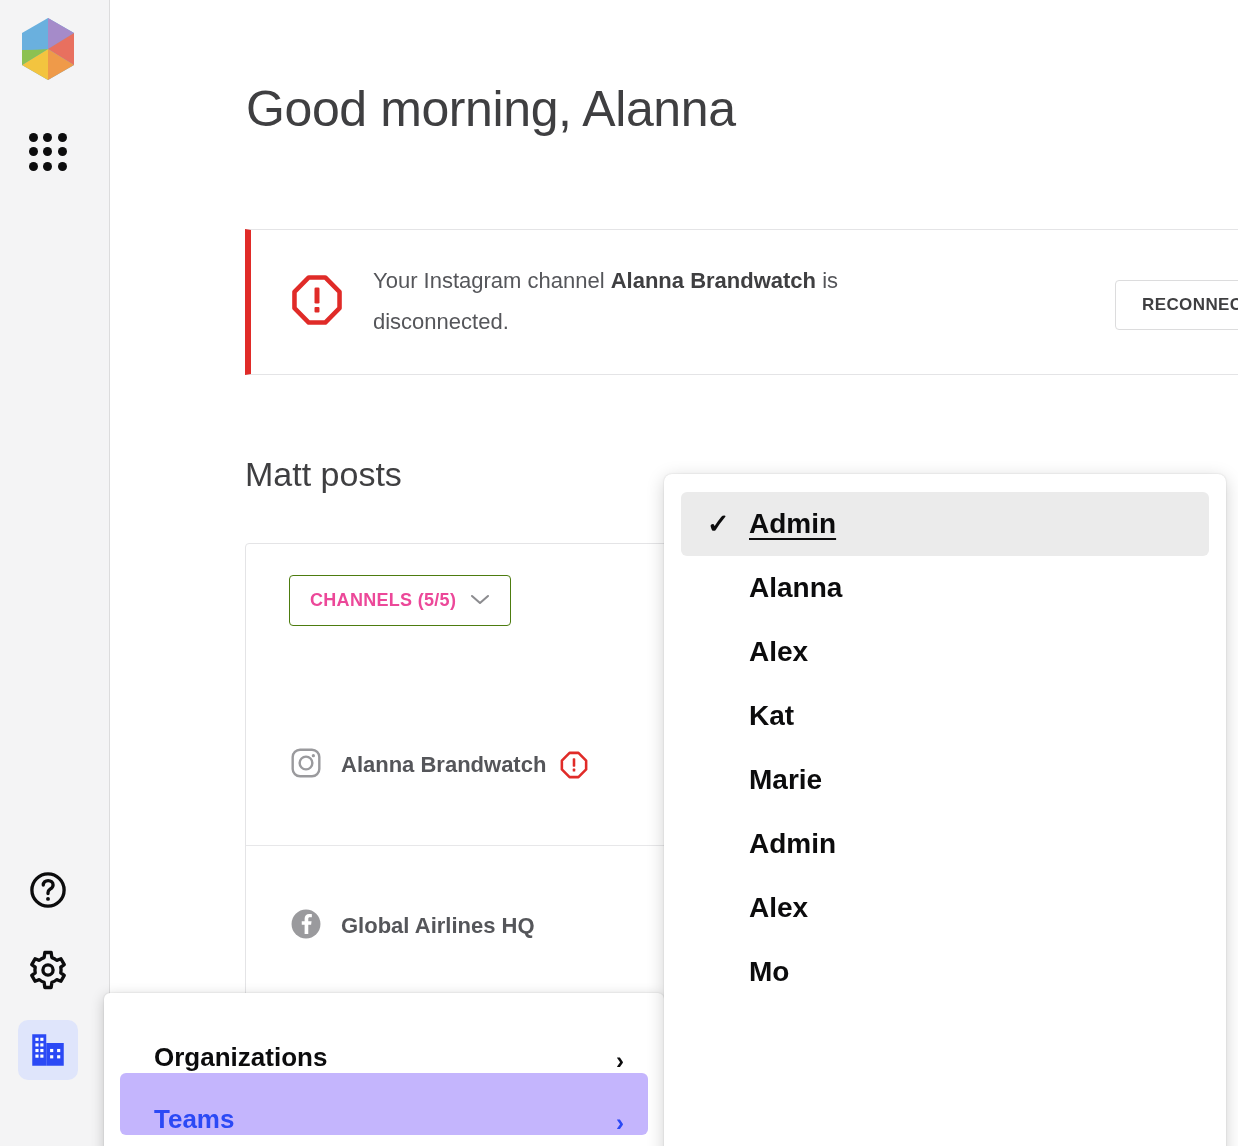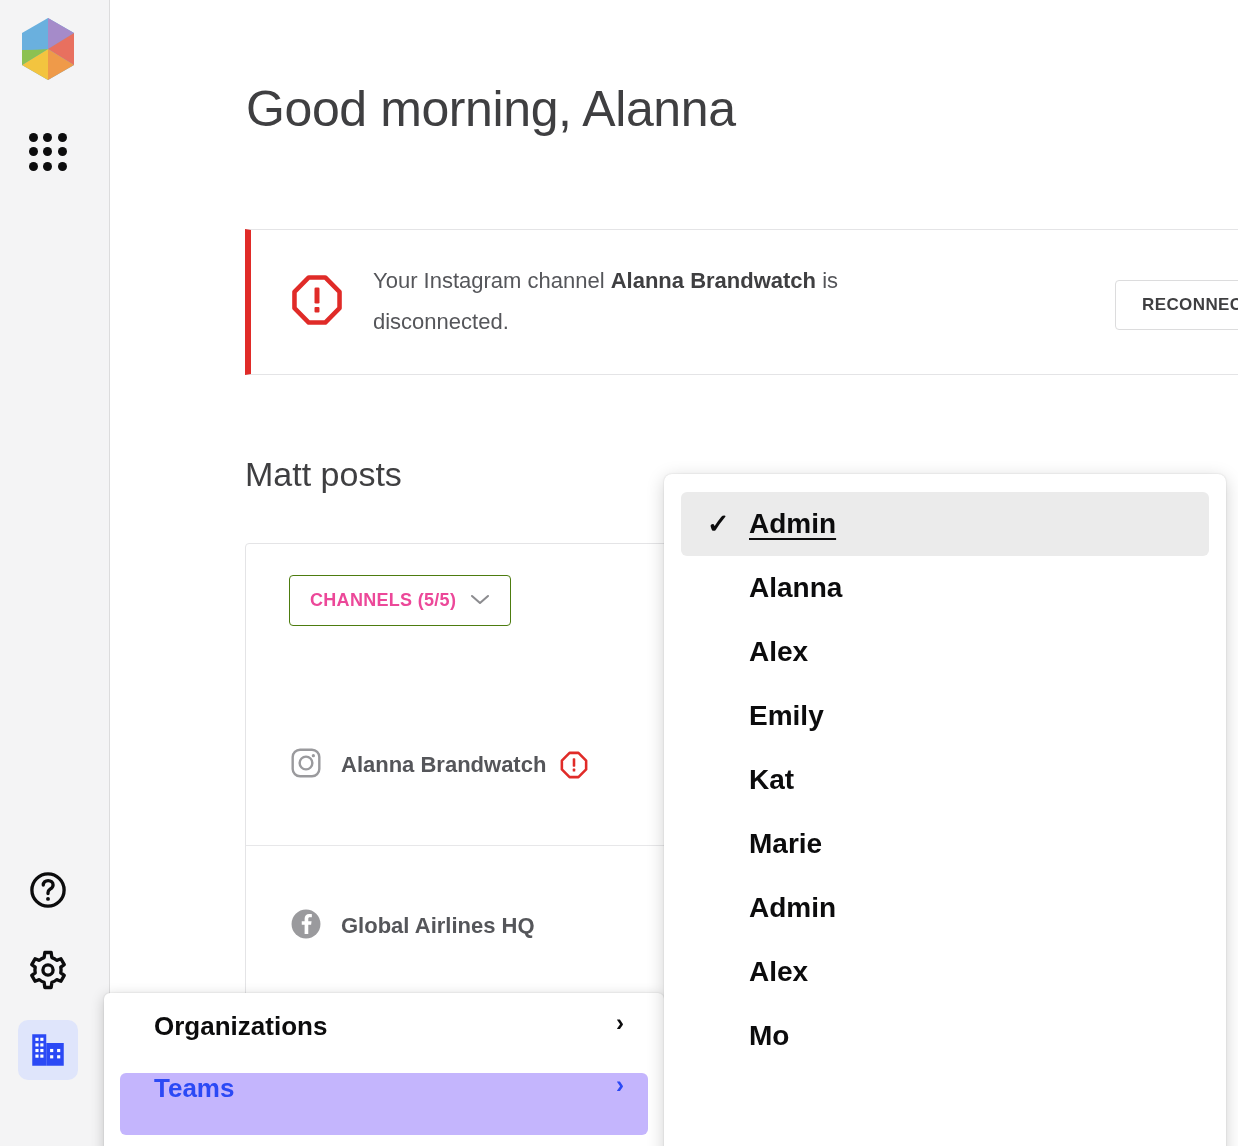--- a/index.html
+++ b/index.html
@@ -169,21 +169,21 @@
     left: 104px; top: 993px;
     width: 560px;
     background: #ffffff;
     border-radius: 6px;
     box-shadow: 0 3px 14px rgba(0,0,0,0.20), 0 0 2px rgba(0,0,0,0.14);
     padding: 18px 16px 24px 16px;
     z-index: 20;
   }
   .org-item {
     display: flex;
-    align-items: flex-start;
+    align-items: flex-end;
     justify-content: space-between;
     height: 62px;
     padding: 0 24px 0 34px;
     border-radius: 6px;
     font-size: 26px;
     font-weight: 700;
     color: #0c0c0d;
     cursor: pointer;
   }
   .org-item.active { background: #c4b5fd; color: #2b49f5; }
@@ -377,24 +377,20 @@
     <div class="member-item">
       <span class="member-check"></span>
       <span class="member-label">Alanna</span>
     </div>
     <div class="member-item">
       <span class="member-check"></span>
       <span class="member-label">Alex</span>
     </div>
     <div class="member-item">
       <span class="member-check"></span>
-      <span class="member-label">Emily</span>
-    </div>
-    <div class="member-item">
-      <span class="member-check"></span>
       <span class="member-label">Kat</span>
     </div>
     <div class="member-item">
       <span class="member-check"></span>
       <span class="member-label">Marie</span>
     </div>
     <div class="member-item">
       <span class="member-check"></span>
       <span class="member-label">Admin</span>
     </div>

